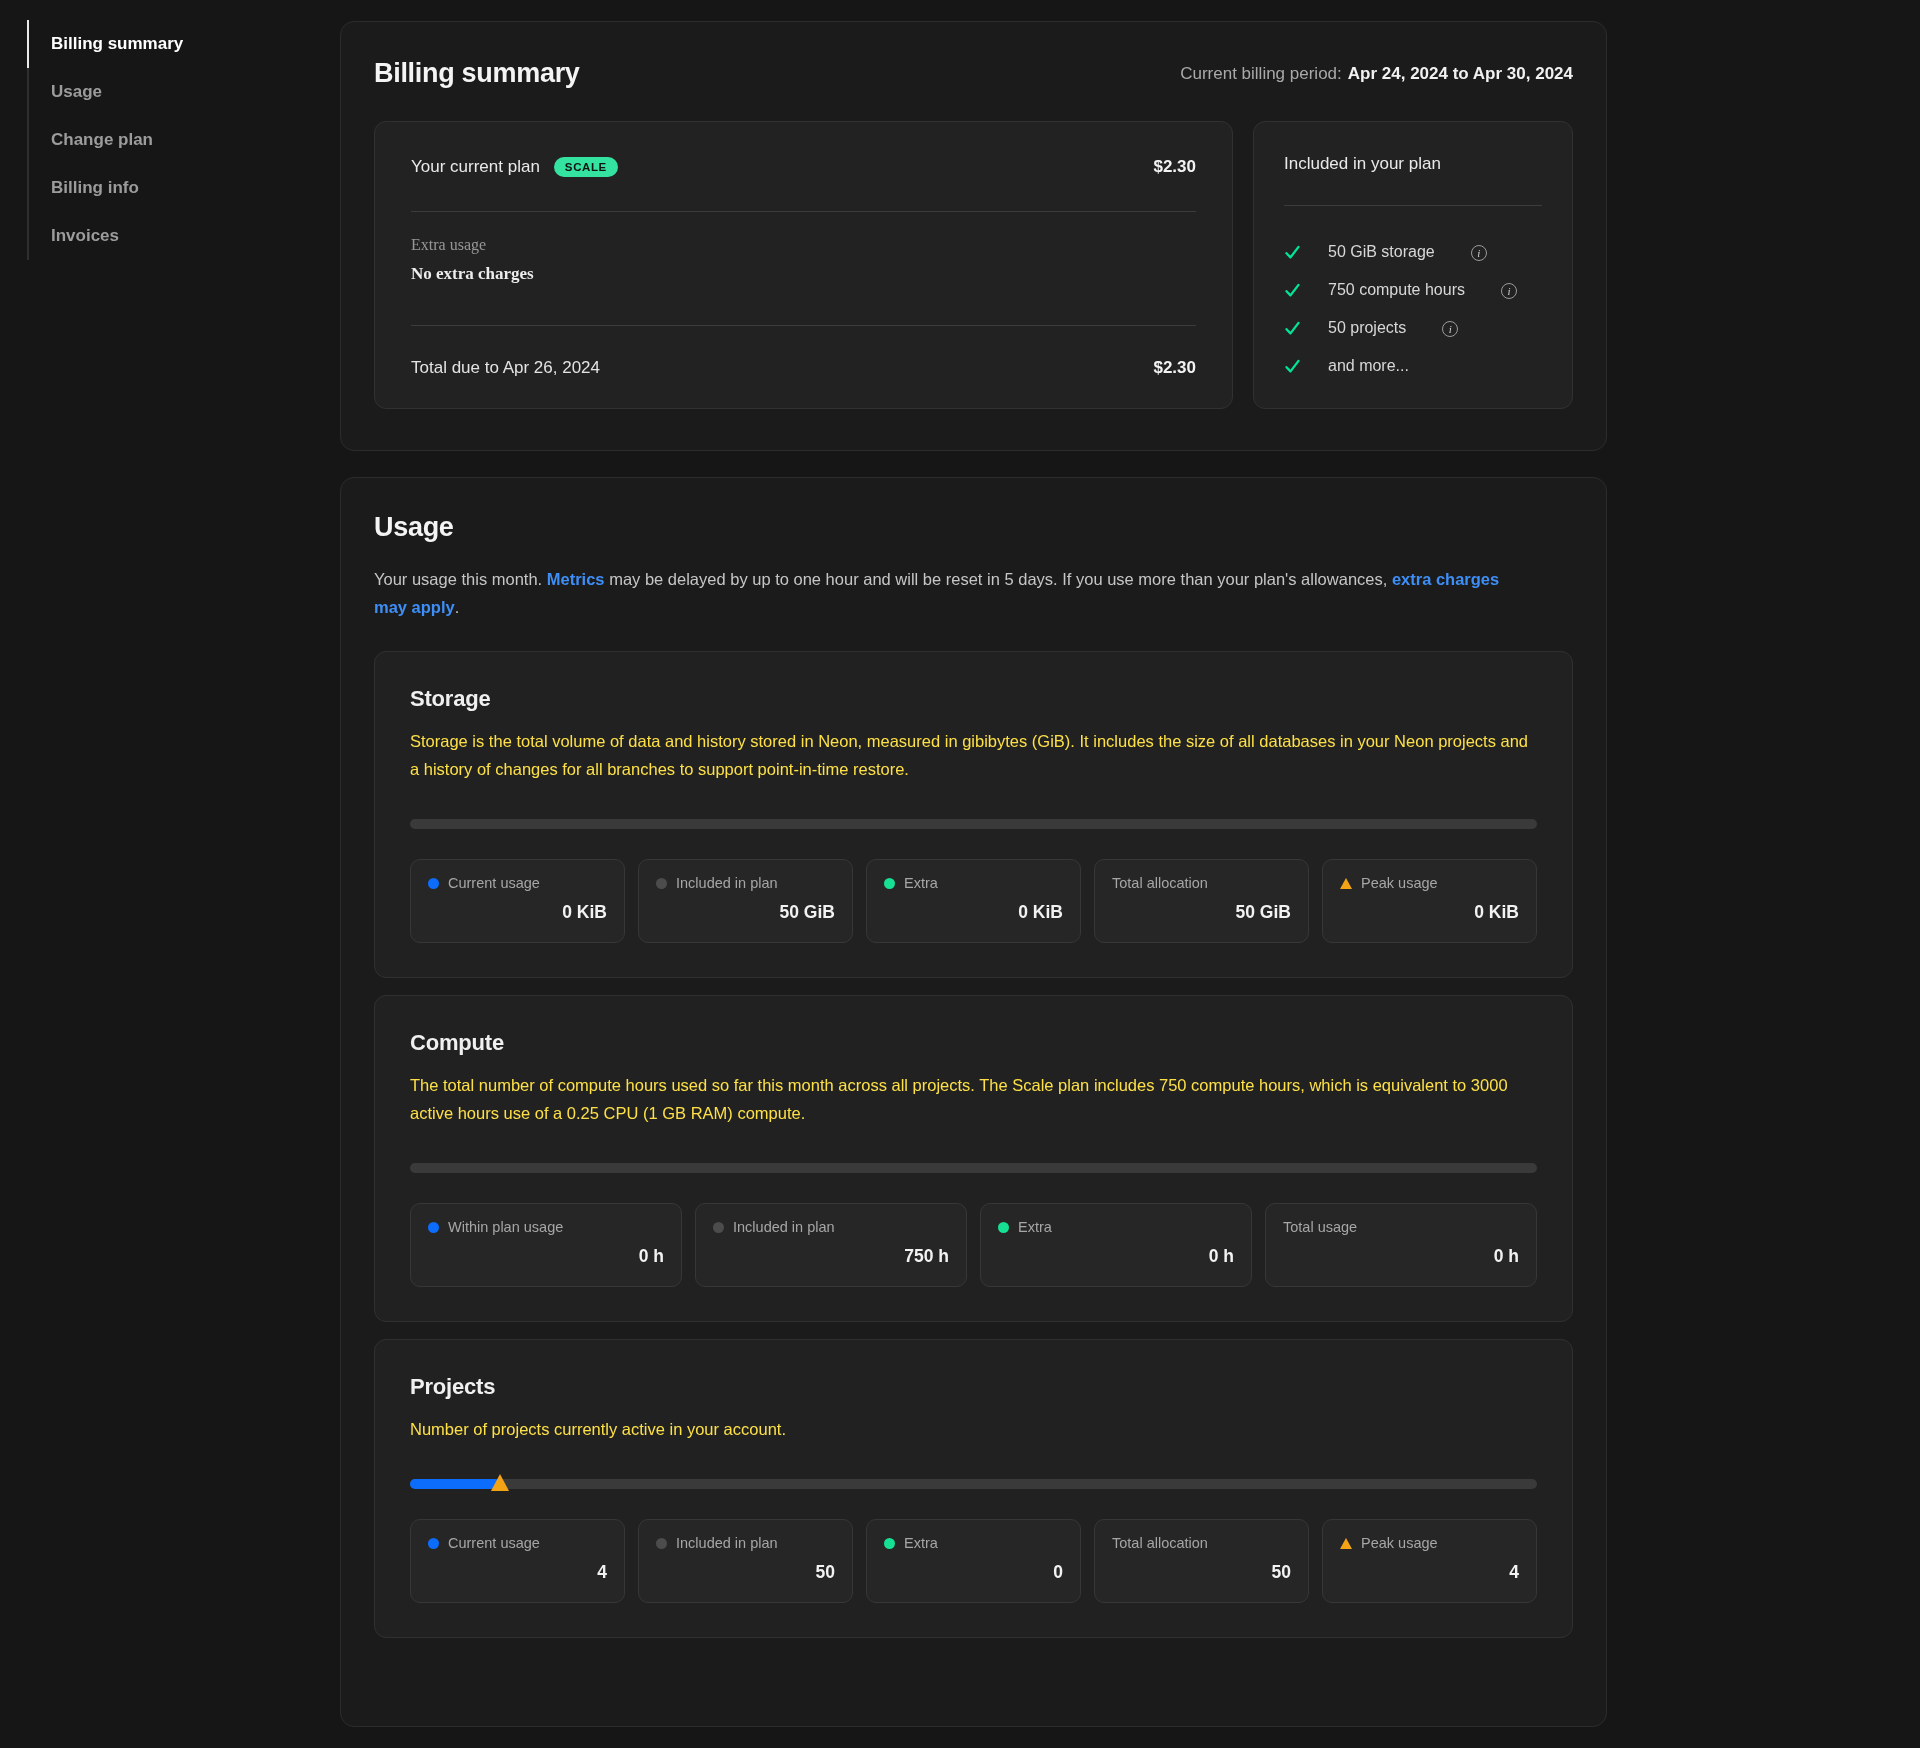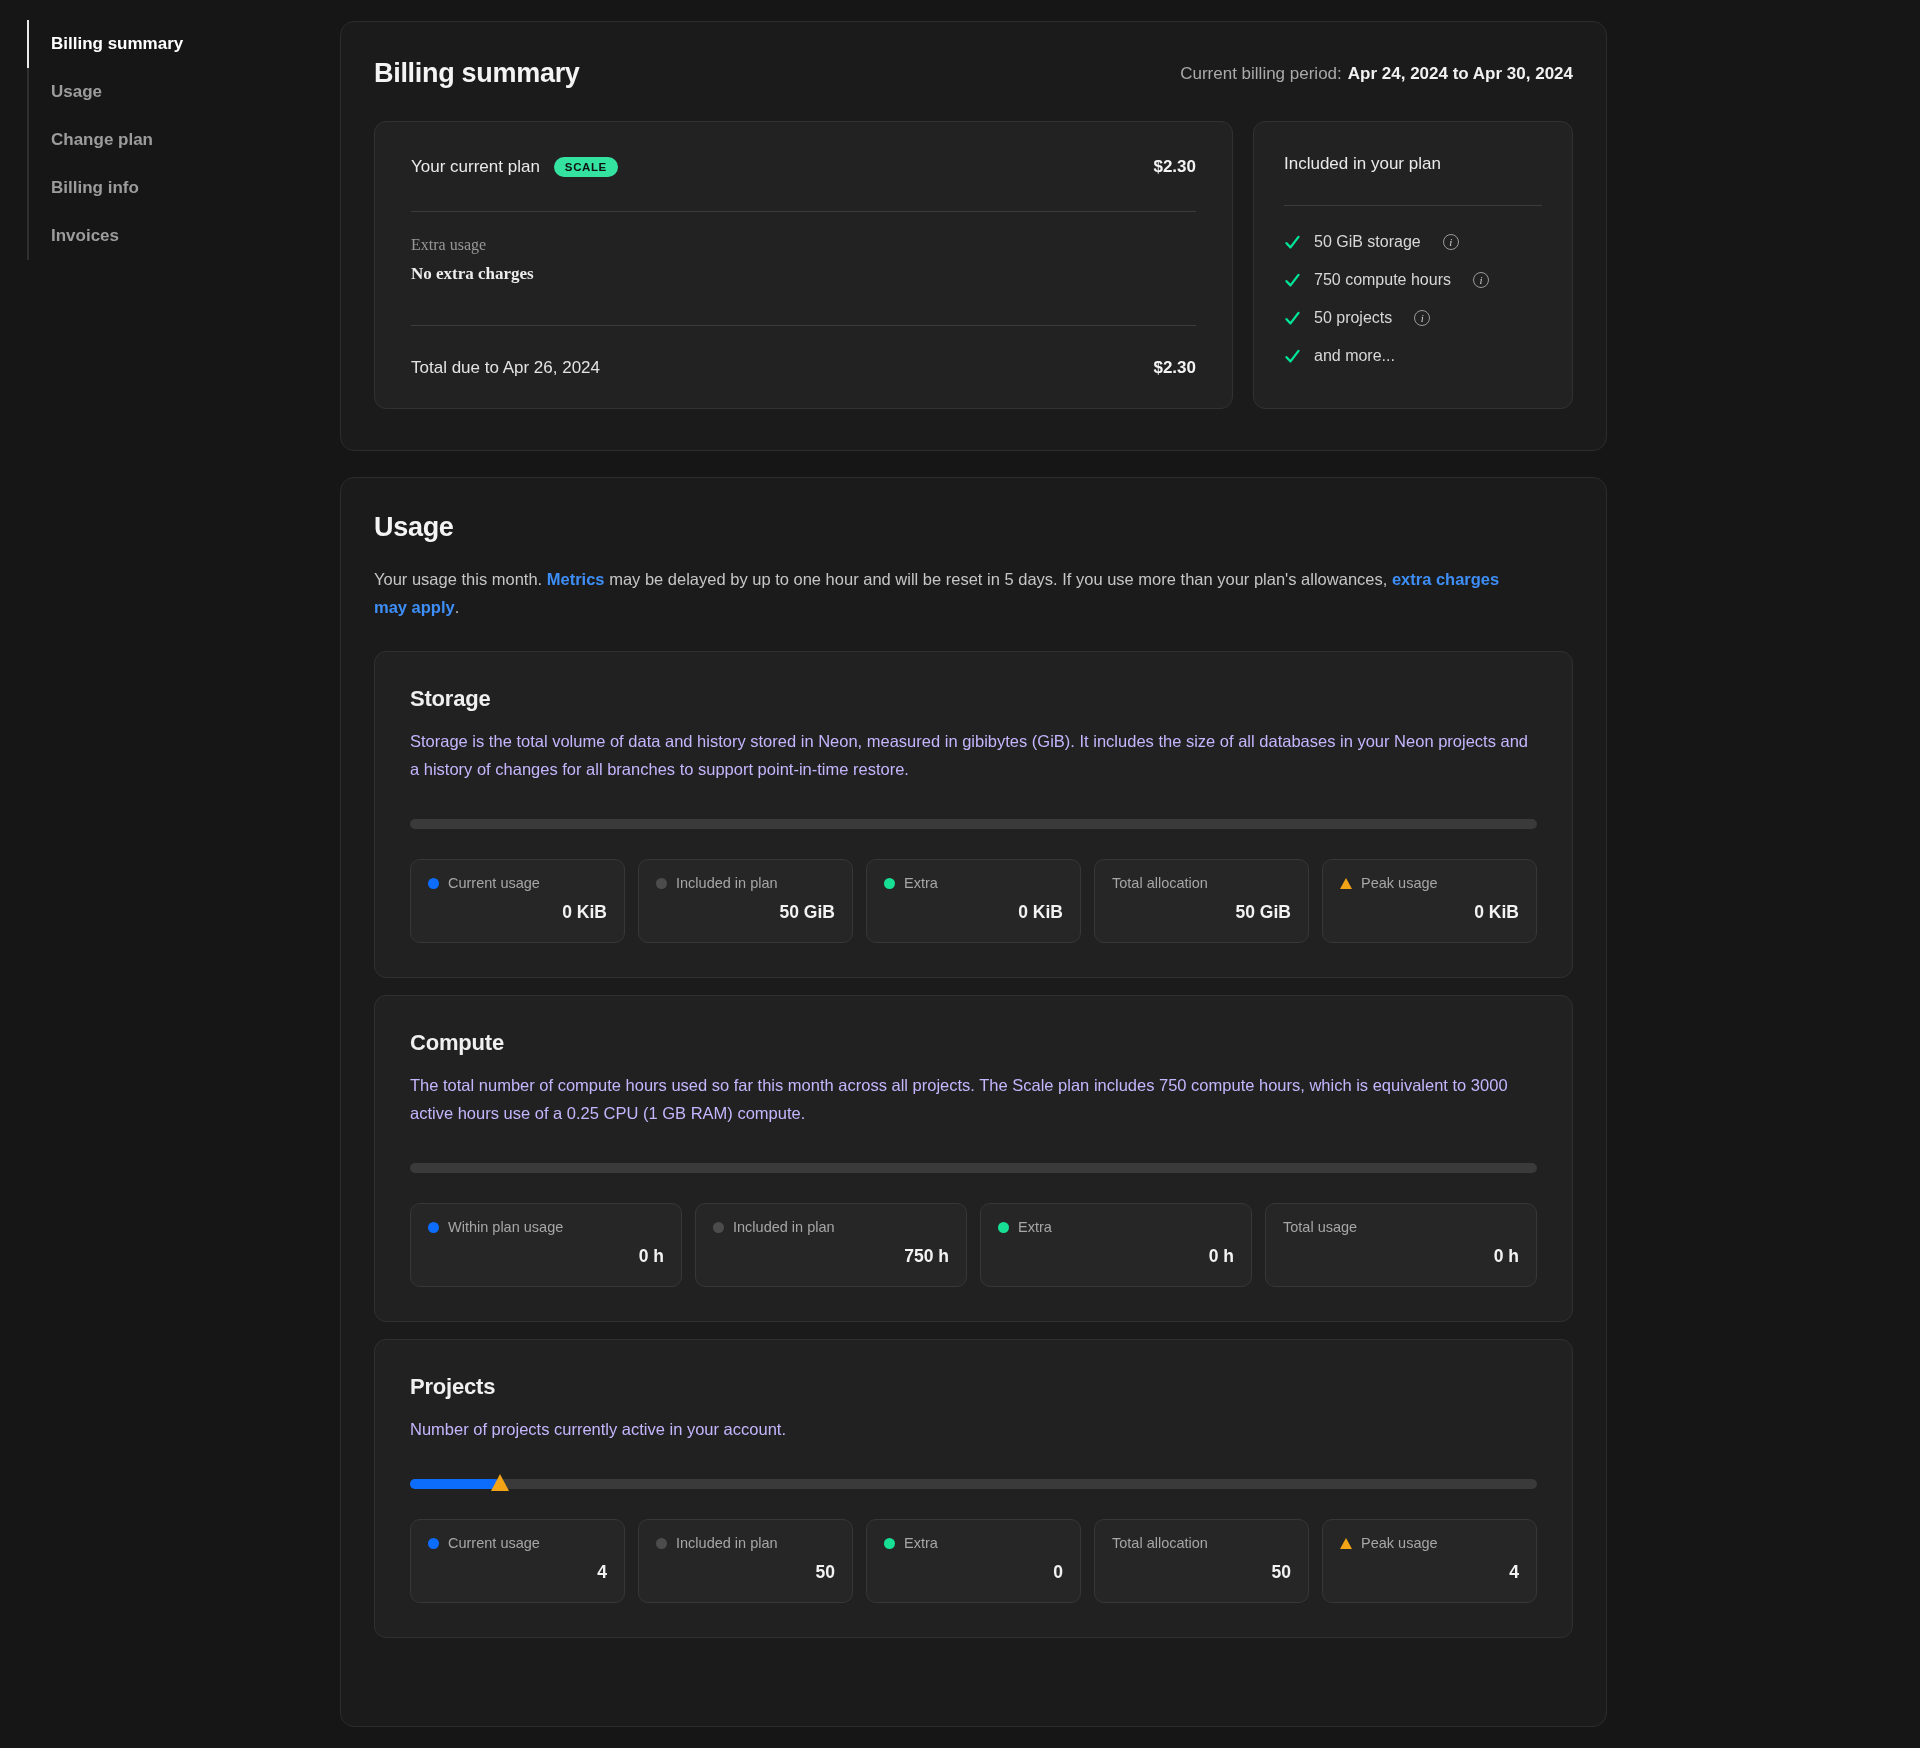--- a/index.html
+++ b/index.html
@@ -49,40 +49,40 @@
   .amount { font-size:17px; font-weight:700; color:#f3f3f3; }
   .plan-row2 { height:114px; padding-top:24px; border-bottom:1px solid #3c3c3c;font-family:Liberation Serif, serif; }
   .muted-label { font-size:16px; color:#979797; }
   .strong-line { margin-top:10px; font-size:17px; font-weight:700; color:#ededed; }
   .plan-row3 { height:83px; display:flex; align-items:center; justify-content:space-between;gap:39px; }
   .total-label { font-size:17px; color:#e3e3e3; }
 
   .included-panel { width:320px; padding:0 30px; }
   .included-title { height:84px; display:flex; align-items:center; font-size:17px; color:#e9e9e9; border-bottom:1px solid #3c3c3c; }
   .included-list { padding-top:17px; }
-  .included-item { display:flex; align-items:center; gap:13px; height:38px; font-size:16px; color:#d8d8d8; }
+  .included-item { display:flex; align-items:flex-end; gap:27px; height:38px; font-size:16px; color:#d8d8d8; }
   .check-icon { width:17px; height:17px; flex:none; display:inline-flex; }
   .info-i {
     display:inline-flex; align-items:center; justify-content:center;
     width:16px; height:16px; border:1.3px solid #9a9a9a; border-radius:50%;
     font-size:11px; color:#cfcfcf; font-family:"Liberation Serif", serif; font-style:italic;
     margin-left:9px; cursor:pointer; flex:none;
   }
 
   
   .usage-intro { margin-top:22px; max-width:1140px; font-size:16.5px; line-height:28px; color:#c6c6c6; }
   .link { color:#3e8ef7; font-weight:600; cursor:pointer; }
 
   .section-panel {
     background:#212121; border:1px solid #303030; border-radius:12px;
     padding:34px 35px; margin-top:17px;
   }
   .section-panel:first-of-type { margin-top:30px; }
   h2.section-title { font-size:22px; font-weight:700; color:#f0f0f0; letter-spacing:-0.2px; }
-  .section-desc { margin-top:15px; font-size:16.5px; line-height:28px; color:#c4b5fd; }
+  .section-desc { margin-top:15px; font-size:16.5px; line-height:28px; color:#fde047; }
 
   .bar { height:10px; border-radius:5px; background:#3a3a3a; margin-top:36px; position:relative; }
   .bar-fill { position:absolute; left:0; top:0; bottom:0; border-radius:5px; background:#0c6cfb; }
   .bar-marker {
     position:absolute; bottom:-2px; transform:translateX(-50%);
     width:0; height:0; border-left:9px solid transparent; border-right:9px solid transparent;
     border-bottom:17px solid #f2a316;
   }
 
   .tiles { display:flex; gap:13px; margin-top:30px;text-align:right; }

